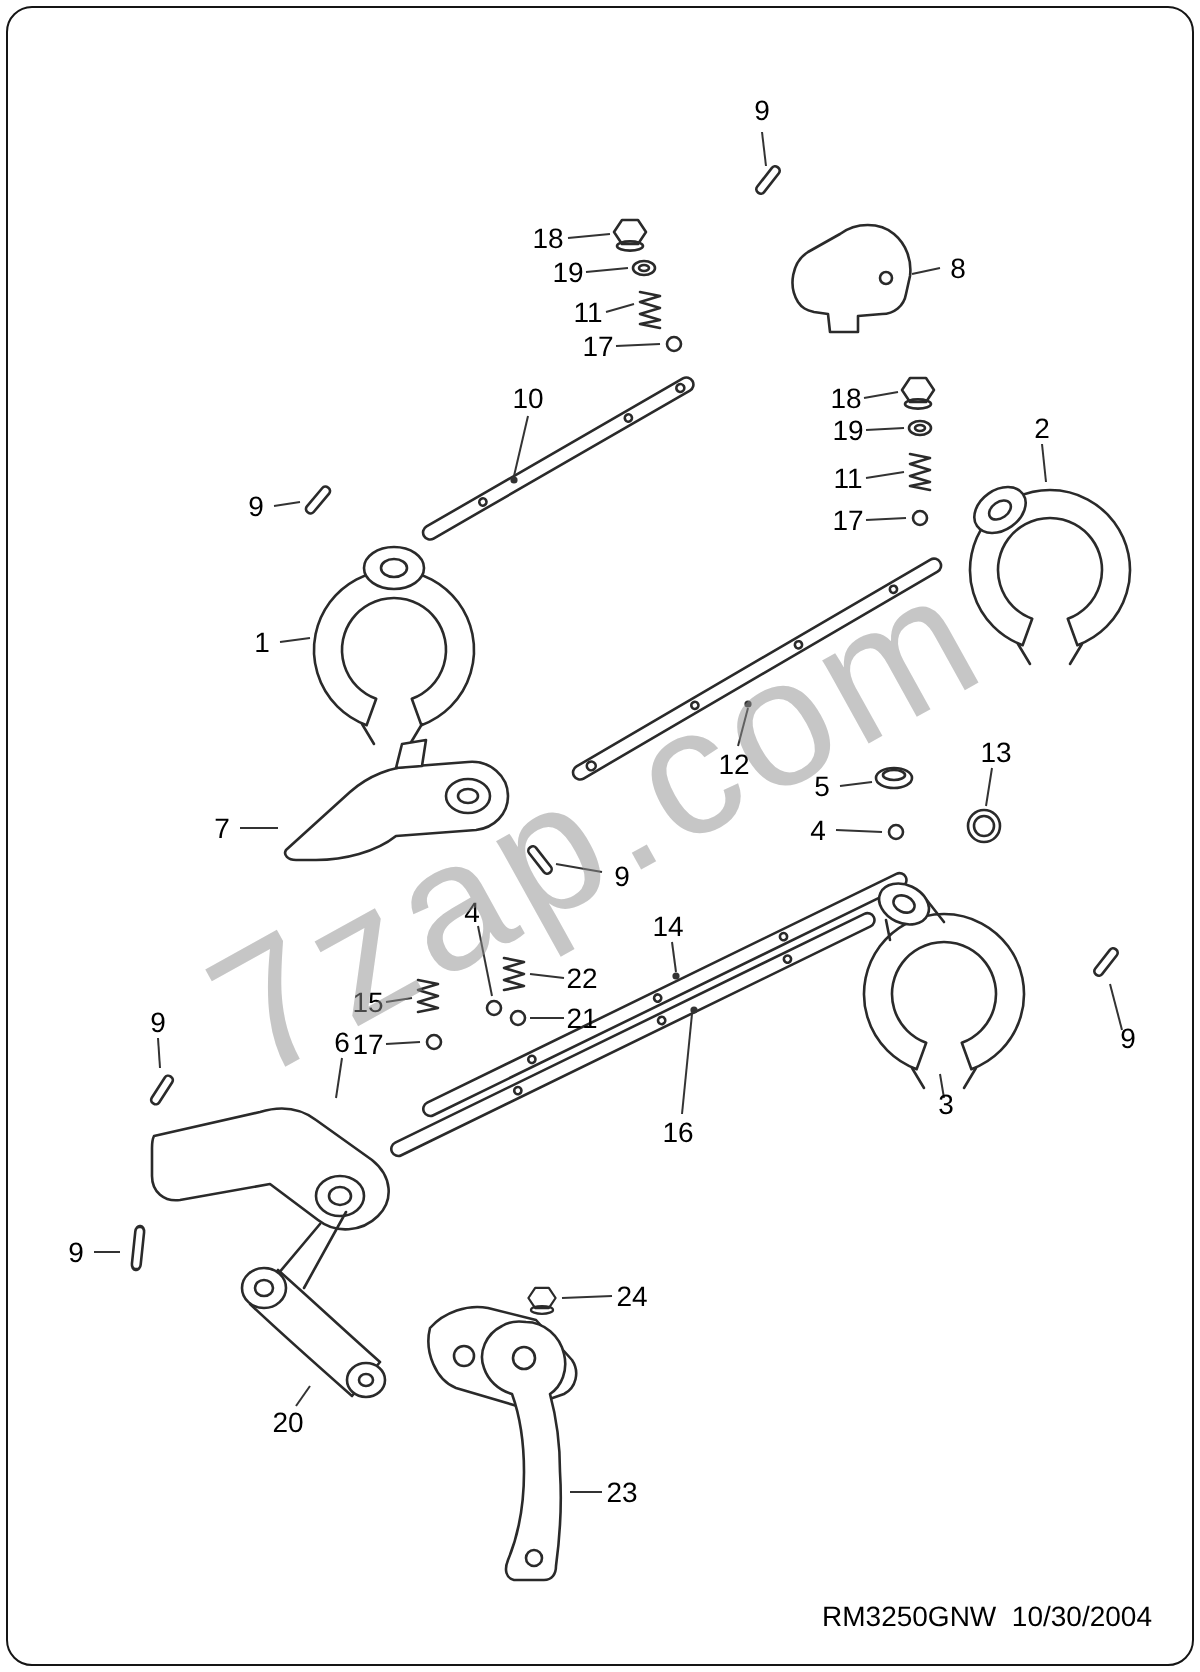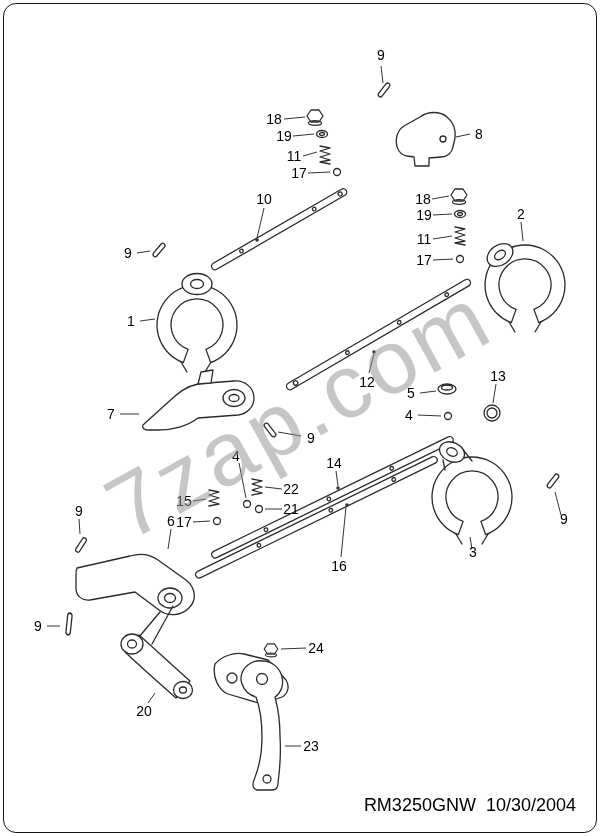--- a/index.html
+++ b/index.html
@@ -9,21 +9,21 @@
          pointer-events:none;}
   svg{position:absolute;left:0;top:0;}
   .ln{stroke:#2a2a2a;stroke-width:1.3;fill:none;stroke-linecap:round;stroke-linejoin:round;}
   .fw{stroke:#2a2a2a;stroke-width:1.3;fill:#fff;stroke-linejoin:round;}
   .lead{stroke:#333;stroke-width:1;fill:none;}
   .dot{fill:#333;stroke:none;}
   text.callout{font:14px "Liberation Sans",sans-serif;fill:#000;text-anchor:middle;}
   .watermark{position:absolute;left:88px;top:362px;width:420px;text-align:center;
              font-size:90px;letter-spacing:4px;color:#8f8f8f;opacity:.5;
              transform:rotate(-29deg);pointer-events:none;}
-  .footer{position:absolute;right:24px;bottom:20px;font-size:18px;color:#000;
+  .footer{position:absolute;right:24px;bottom:20px;font-size:14px;color:#000;
           white-space:pre;}
 </style>
 </head>
 <body>
 
 <div class="frame"></div>
 
 <svg width="600" height="836" viewBox="0 0 600 836">
   <defs>
     <g id="bolt">

